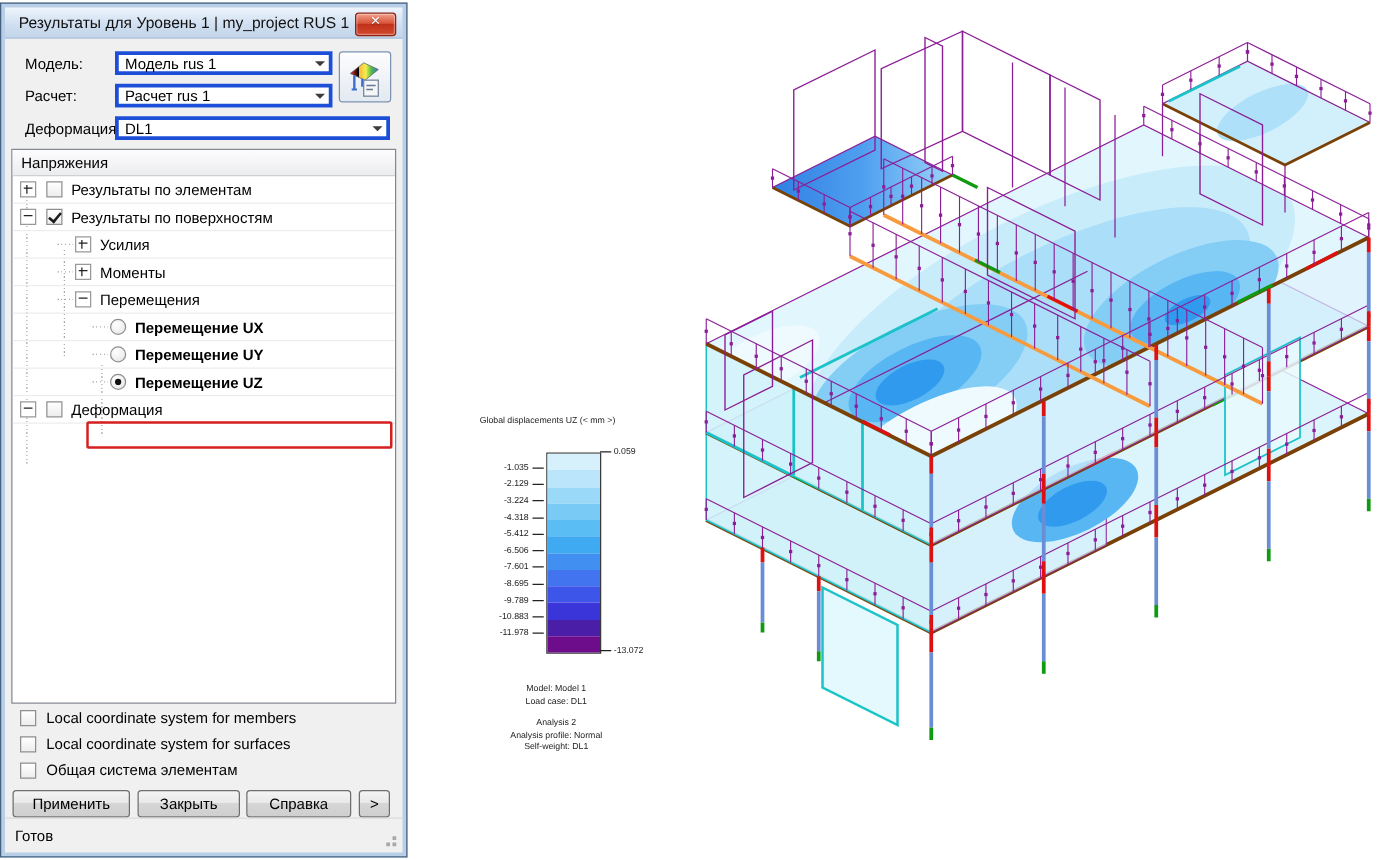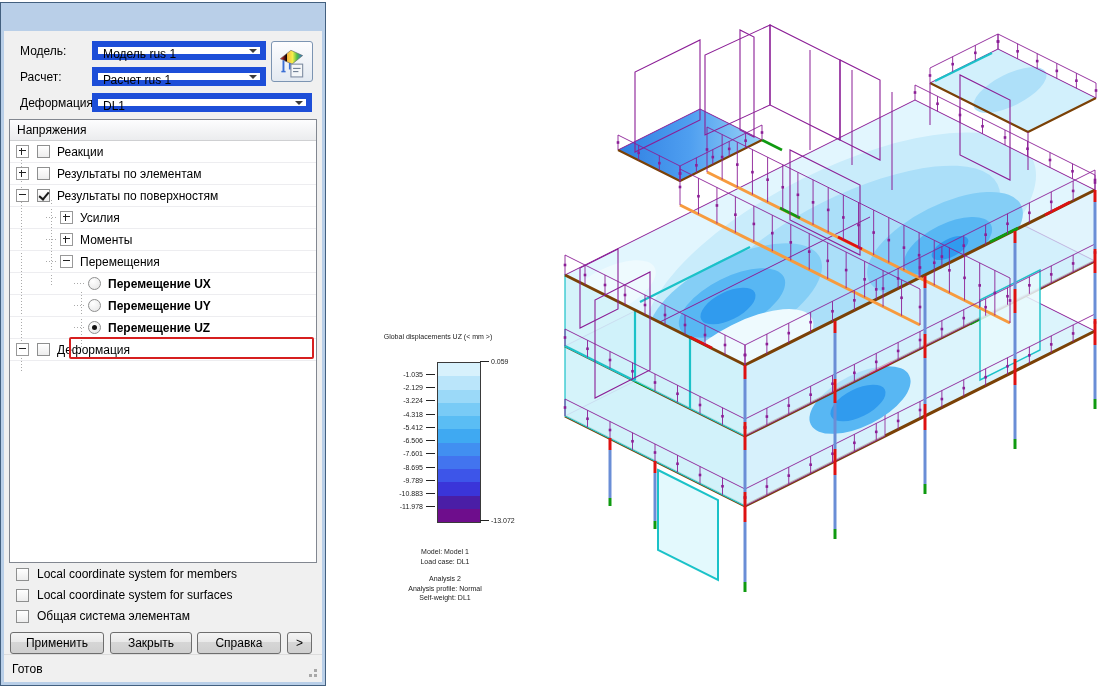--- a/index.html
+++ b/index.html
@@ -13,21 +13,21 @@
        display:flex;align-items:center;padding-left:11px;font-size:12.5px;color:#111;
        border-bottom:1px solid #a9bfd8;box-sizing:border-box;}
   .closebtn{position:absolute;right:5px;top:4px;width:31px;height:17px;border-radius:3px;
        background:linear-gradient(#f0a08c,#d95338 45%,#c0301a 50%,#d24a2e);
        border:1px solid #8e2213;box-shadow:inset 0 0 0 1px rgba(255,255,255,.35);cursor:pointer;}
   .closebtn::before{content:"\2715";position:absolute;left:0;right:0;top:1px;text-align:center;
        color:#fff;font-size:10px;font-weight:bold;text-shadow:0 1px 1px rgba(0,0,0,.4);}
   .client{position:absolute;left:3px;top:28px;right:3px;bottom:3px;background:#f0f0f0;font-size:12px;color:#000;}
 
   .flabel{position:absolute;left:16px;}
-  .combo{position:absolute;height:19px;background:#fff;border:6px solid #1d4ed8;box-sizing:border-box;
+  .combo{position:absolute;height:19px;background:#fff;border:3px solid #1d4ed8;box-sizing:border-box;
        display:flex;align-items:flex-start;cursor:pointer;}
   .combo .cval{padding-left:5px;flex:1;white-space:nowrap;overflow:hidden;}
   .carrow{width:15px;height:100%;display:flex;align-items:center;justify-content:center;}
   .carrow::before{content:"";width:0;height:0;border-left:4px solid transparent;border-right:4px solid transparent;
        border-top:4px solid #3c3c3c;}
   .iconbtn{position:absolute;left:267px;top:10px;width:40px;height:39px;border:1px solid #7c94b2;border-radius:3px;
        background:linear-gradient(#fdfdfe,#e3e9f1);display:flex;align-items:center;justify-content:center;cursor:pointer;}
 
   
   .tree{position:absolute;left:5px;top:88px;width:308px;height:444px;background:#fff;
@@ -100,20 +100,24 @@
   .c-r{stroke:var(--red);stroke-width:3;}
   .c-b{stroke:var(--bluecol);stroke-width:3;}
   .c-g{stroke:var(--green);stroke-width:3;}
 </style>
 </head>
 <body>
 
 <div id="stage">
 
   <div class="win">
+    <div class="titlebar">
+      <span>Результаты для Уровень 1 | my_project RUS 1</span>
+      <div class="closebtn"></div>
+    </div>
     <div class="client">
 
       <span class="flabel" style="top:13px">Модель:</span>
       <div class="combo" style="left:88px;top:10px;width:174px">
         <span class="cval">Модель rus 1</span>
         <span class="carrow"></span>
       </div>
 
       <span class="flabel" style="top:39px">Расчет:</span>
       <div class="combo" style="left:88px;top:36px;width:174px">
@@ -150,25 +154,20 @@
       </div>
 
       <div class="tree">
         <div class="thead">
           <span>Напряжения</span>
         </div>
         <div class="vstub" style="left:11px;top:31px;height:220px"></div>
         <div class="vstub" style="left:41px;top:80px;height:85px"></div>
         <div class="vstub" style="left:71px;top:172px;height:57px"></div>
 
-        <div class="trow lvl0">
-          <span class="expander plus"></span>
-          <span class="cb"></span>
-          <span class="tlabel">Реакции</span>
-        </div>
         <div class="trow lvl0">
           <span class="expander plus"></span>
           <span class="cb"></span>
           <span class="tlabel">Результаты по элементам</span>
         </div>
         <div class="trow lvl0">
           <span class="expander"></span>
           <span class="cb checked"></span>
           <span class="tlabel">Результаты по поверхностям</span>
         </div>

